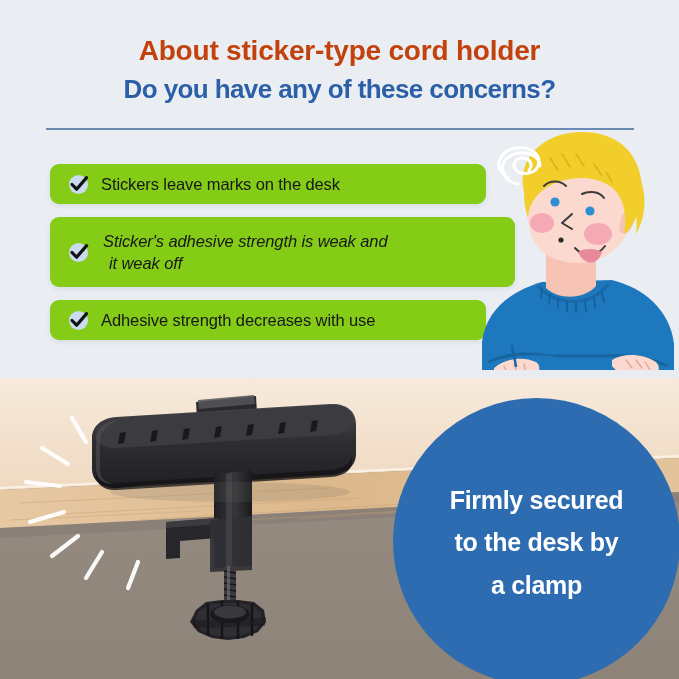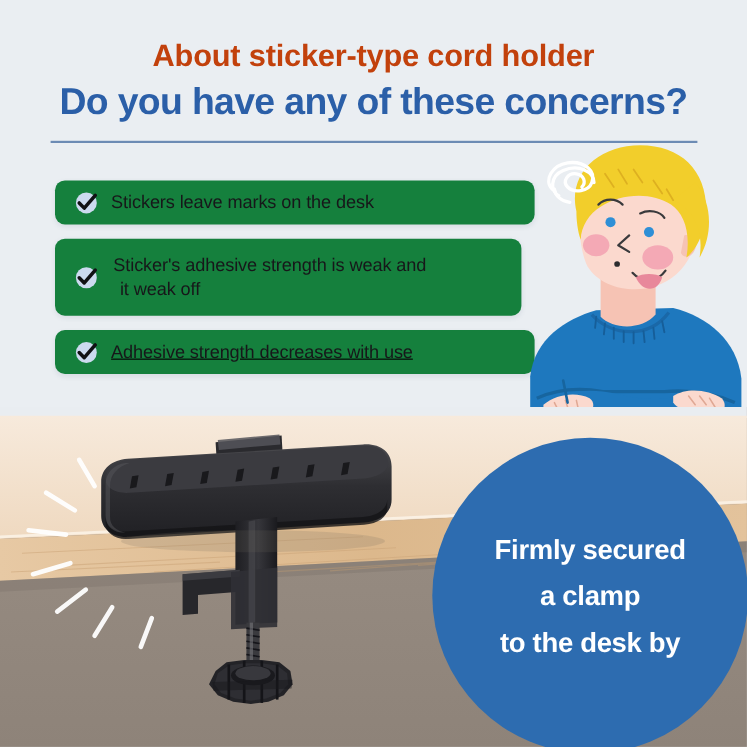--- a/index.html
+++ b/index.html
@@ -22,51 +22,51 @@
     text-align:center;
     font-size:28px;
     font-weight:700;
     color:#c2410c;
     letter-spacing:-0.2px;
     margin-top:36px;
     line-height:1.1;
   }
   .title-2{
     text-align:center;
-    font-size:34px;
+    font-size:26px;
     font-weight:700;
     color:#2b5fa8;
     letter-spacing:-0.6px;
     line-height:1.1;
     margin-top:8px;
   }
   .divider{
     position:absolute;
     left:46px;top:128px;
     width:588px;height:2px;
     background:#41699f;
     opacity:.75;
   }
 
   
   .cards{position:absolute;left:50px;top:164px;width:436px;}
   .card{
     position:relative;
-    background:#15803d;
+    background:#84cc16;
     border-radius:9px;
     box-shadow:0 2px 5px rgba(60,80,110,.10);
     display:flex;
     align-items:center;
     padding:0 14px 0 18px;
     margin-bottom:13px;
     box-sizing:border-box;
   }
   .card.one{height:40px;width:436px;}
-  .card.two{height:70px;width:424px;}
-  .card.three{height:40px;width:436px;text-decoration:underline;}
+  .card.two{height:70px;width:465px;font-style:italic;}
+  .card.three{height:40px;width:436px;}
 
   .check{
     position:relative;
     flex:0 0 auto;
     width:22px;height:22px;
     margin-right:11px;
   }
   .check .disc{
     position:absolute;left:1px;top:2px;
     width:19px;height:19px;border-radius:50%;
@@ -364,18 +364,18 @@
         <path d="M193 250 L266 248 L265 256 L194 258 Z" fill="#17171B" opacity=".5"></path>
       </g>
 
       <ellipse cx="230" cy="122" rx="120" ry="10" fill="#6F675F" opacity=".18"></ellipse>
     </svg>
   </div>
 
   <div class="circle">
     <div class="circle-text">
       <span>Firmly secured</span>
+      <span>to the desk by</span>
       <span>a clamp</span>
-      <span>to the desk by</span>
     </div>
   </div>
 
 </div>
 
 </body></html>

